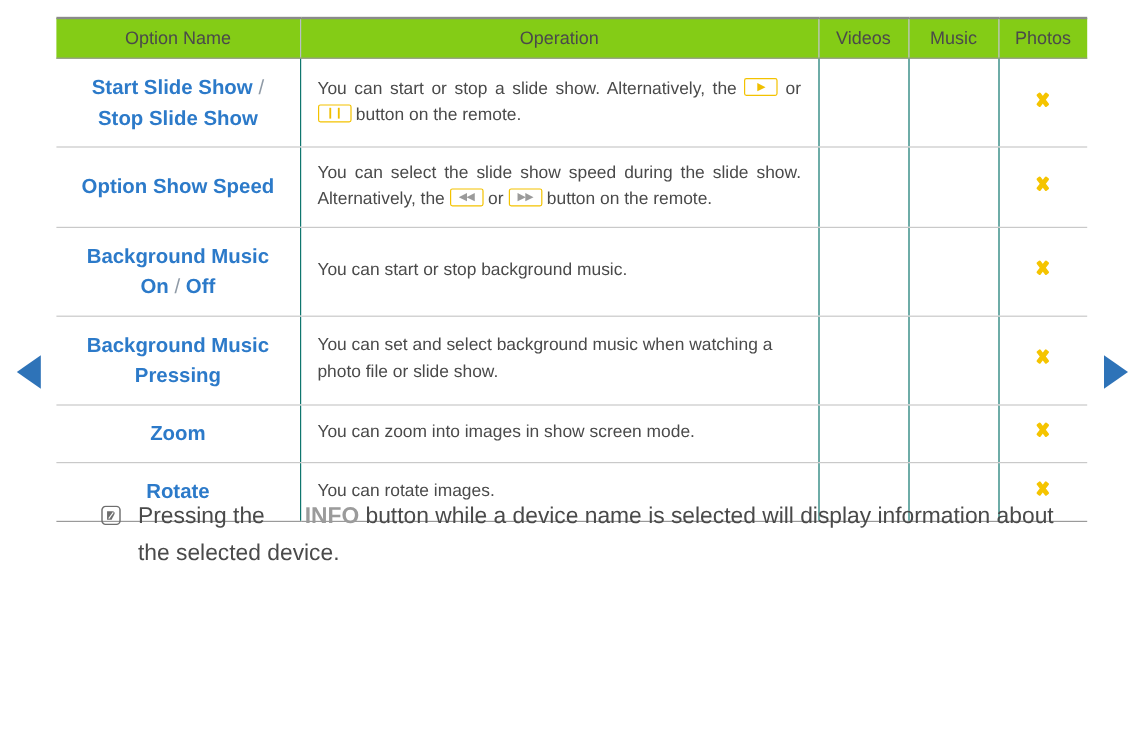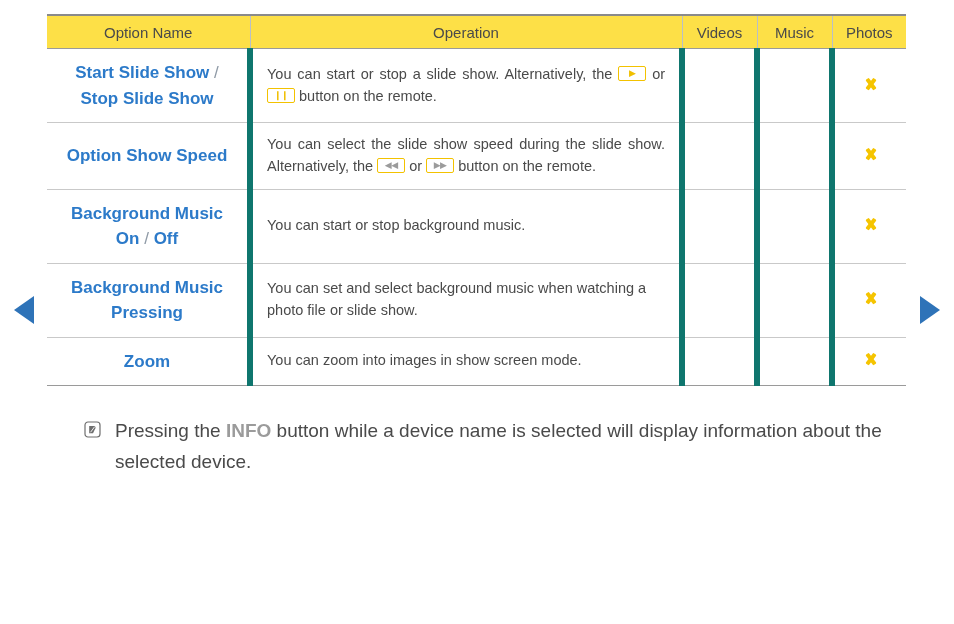--- a/index.html
+++ b/index.html
@@ -47,37 +47,37 @@
     border-collapse: collapse;
     table-layout: fixed;
   }
   table.opt col.c-name  { width: 203px; }
   table.opt col.c-oper  { width: 432px; }
   table.opt col.c-vid   { width: 75px; }
   table.opt col.c-mus   { width: 75px; }
   table.opt col.c-pho   { width: 74px; }
 
   table.opt thead th {
-    background: #fde047;
+    background: #84cc16;
     border-top: 2px solid #8a8a8a;
     border-bottom: 1px solid #9a9a9a;
     border-left: 1px solid #b9bfc7;
     font-weight: normal;
     font-size: 15px;
     color: #4a4a4a;
     height: 32px;
     padding: 0 8px;
     text-align: center;
     vertical-align: middle;
   }
   table.opt thead th.first { border-left: none; }
 
   table.opt tbody td {
     border-bottom: 1px solid #c9c9c9;
-    border-left: 6px solid #0f766e;
+    border-left: 1px solid #0f766e;
     font-size: 14.5px;
     color: #4a4a4a;
     padding: 11px 14px;
     vertical-align: middle;
     line-height: 1.5;
   }
   table.opt tbody tr:last-child td { border-bottom: 1px solid #9a9a9a; }
   table.opt tbody td.name {
     border-left: none;
     text-align: center;
@@ -150,21 +150,21 @@
     width: 17px;
     height: 17px;
     margin-top: 5px;
     margin-right: 14px;
   }
   .note-text {
     font-size: 19px;
     color: #4a4a4a;
     line-height: 1.62;
   }
-  .note-text b { color: #9b9b9b; font-weight: bold; }
+  .note-text b { color: #9b9b9b; font-weight: bold; margin-left: 28px; }
 
   
   .footer {
     position: absolute;
     left: 0;
     right: 0;
     top: 640px;
     text-align: center;
     font-size: 11px;
     color: #aaaaaa;
@@ -257,20 +257,29 @@
       <tr>
         <td class="name">
           <span>Zoom</span>
         </td>
         <td class="oper nojust">You can zoom into images in show screen mode.</td>
         <td class="mark"></td>
         <td class="mark"></td>
         <td class="mark"><span class="chev"></span></td>
       </tr>
 
+      <tr>
+        <td class="name">
+          <span>Rotate</span>
+        </td>
+        <td class="oper nojust">You can rotate images.</td>
+        <td class="mark"></td>
+        <td class="mark"></td>
+        <td class="mark"><span class="chev"></span></td>
+      </tr>
 
     </tbody>
   </table>
 </div>
 
 <div class="notes">
 
   <div class="note">
     <span class="note-icon">
       <svg viewBox="0 0 17 17" width="17" height="17">

